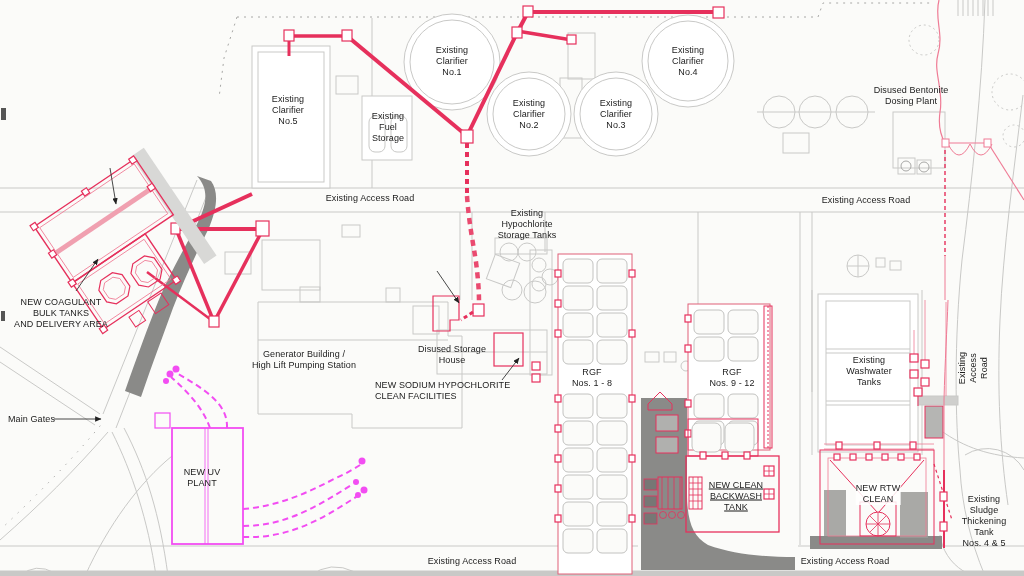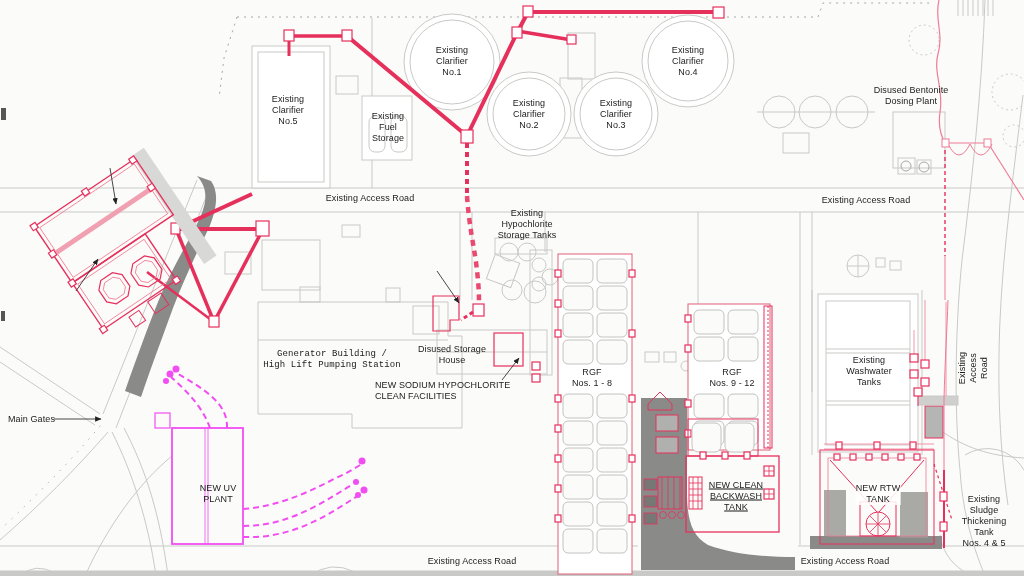--- a/index.html
+++ b/index.html
@@ -393,22 +393,25 @@
 
   <g>
     <path class="leader" d="M110,168 L116,204" marker-end="url(#ah)"></path>
     <path class="leader" d="M76,291 L98,259" marker-end="url(#ah)"></path>
     <path class="leader" d="M54,419 H101" marker-end="url(#ah)"></path>
     <path class="leader" d="M437,271 L459,303" marker-end="url(#ah)"></path>
     <path class="leader" d="M502,380 L519,358" marker-end="url(#ah)"></path>
   </g>
 </svg>
 
+<div class="lbl" style="left:61px;top:313px;">NEW COAGULANT
+BULK TANKS
+AND DELIVERY AREA</div>
 <div class="lbl left" style="left:8px;top:419px;">Main Gates</div>
-<div class="lbl" style="left:218px;top:478px;margin-top:16px;">NEW UV
+<div class="lbl" style="left:202px;top:478px;">NEW UV
 PLANT</div>
 <div class="lbl" style="left:288px;top:110px;">Existing
 Clarifier
 No.5</div>
 <div class="lbl" style="left:388px;top:127px;">Existing
 Fuel
 Storage</div>
 <div class="lbl" style="left:452px;top:61px;">Existing
 Clarifier
 No.1</div>
@@ -423,36 +426,36 @@
 No.4</div>
 <div class="lbl" style="left:911px;top:96px;">Disused Bentonite
 Dosing Plant</div>
 <div class="lbl" style="left:370px;top:198px;">Existing Access Road</div>
 <div class="lbl" style="left:866px;top:200px;">Existing Access Road</div>
 <div class="lbl" style="left:527px;top:224px;">Existing
 Hypochlorite
 Storage Tanks</div>
 <div class="lbl" style="left:452px;top:355px;">Disused Storage
 House</div>
-<div class="lbl" style="left:332px;top:360px;font-family:Liberation Mono, monospace;">Generator Building /
+<div class="lbl" style="left:304px;top:360px;">Generator Building /
 High Lift Pumping Station</div>
 <div class="lbl left" style="left:375px;top:391px;">NEW SODIUM HYPOCHLORITE
 CLEAN FACILITIES</div>
 <div class="lbl" style="left:592px;top:378px;">RGF
 Nos. 1 - 8</div>
 <div class="lbl" style="left:732px;top:378px;">RGF
 Nos. 9 - 12</div>
 <div class="lbl" style="left:869px;top:371px;">Existing
 Washwater
 Tanks</div>
 <div class="lbl" style="left:736px;top:496px;text-decoration:underline;">NEW CLEAN
 BACKWASH
 TANK</div>
 <div class="lbl" style="left:878px;top:494px;background:rgba(255,255,255,.85);">NEW RTW
-TANK</div>
+CLEAN</div>
 <div class="lbl vert" style="left:973px;top:368px;">Existing Access Road</div>
 <div class="lbl" style="left:984px;top:521px;text-align:center;">Existing Sludge
 Thickening Tank
 Nos. 4 &amp; 5</div>
 <div class="lbl" style="left:472px;top:561px;">Existing Access Road</div>
 <div class="lbl" style="left:845px;top:561px;">Existing Access Road</div>
 
 </div>
 
 </body></html>

